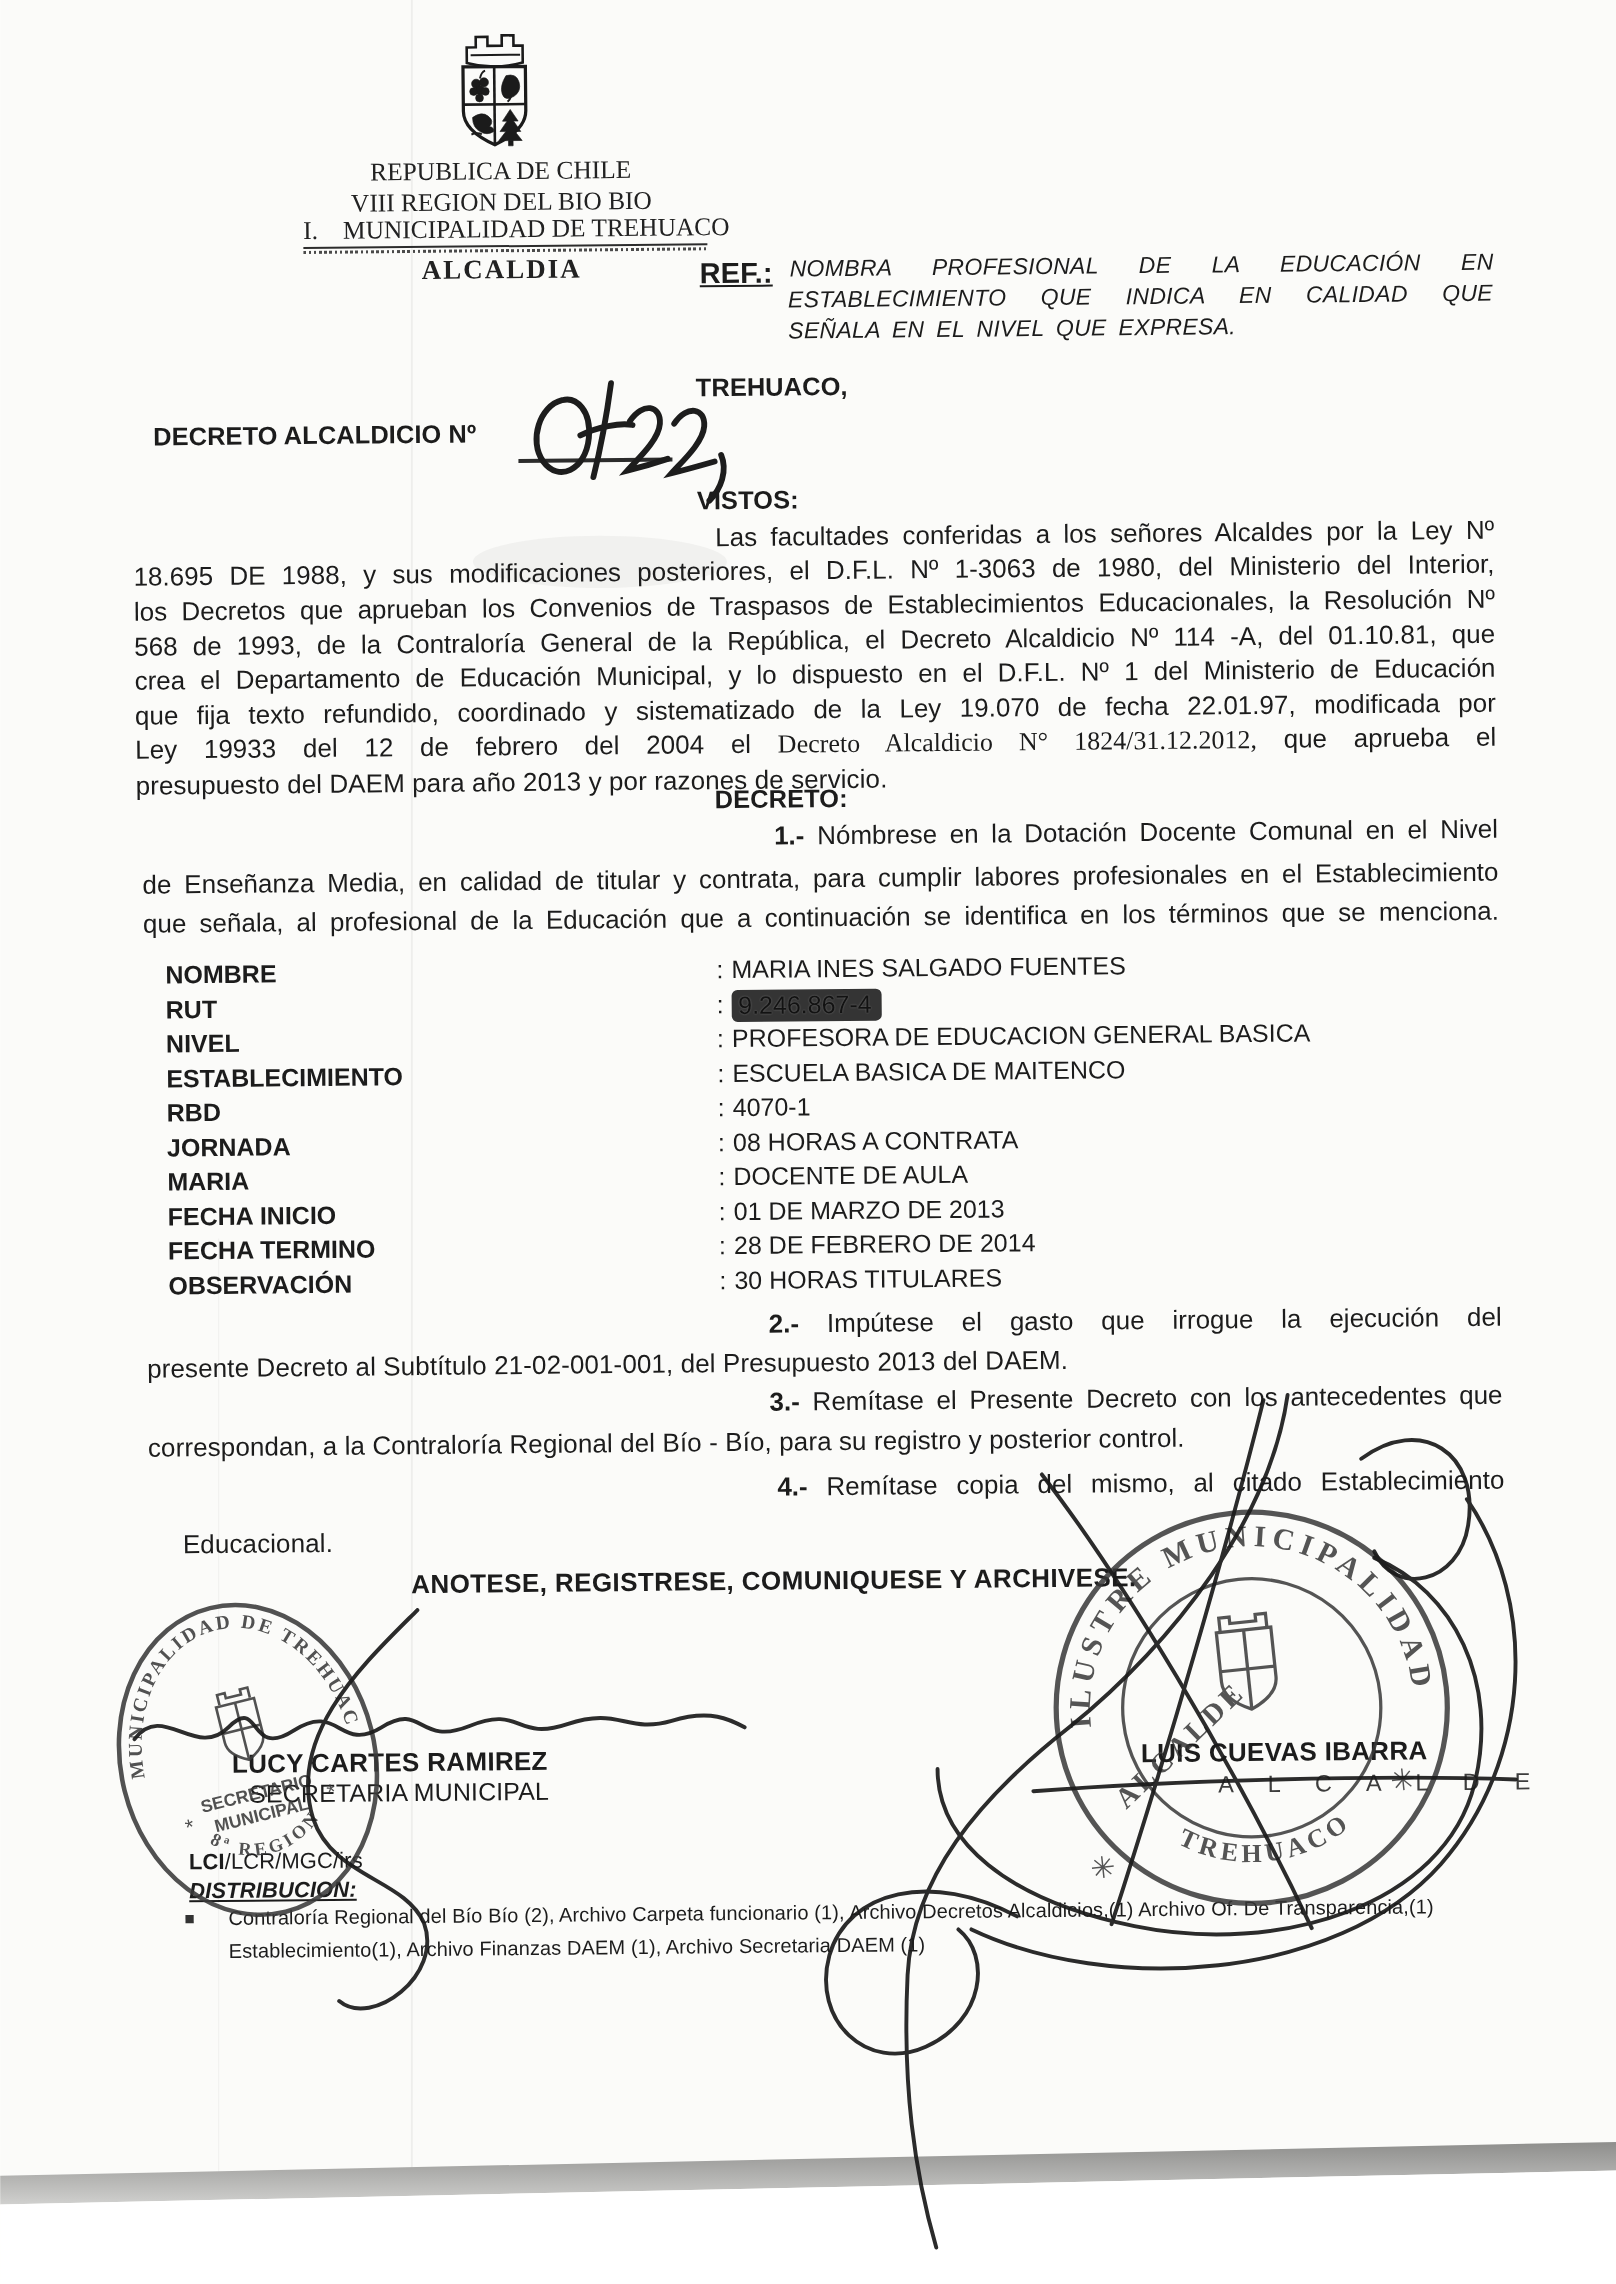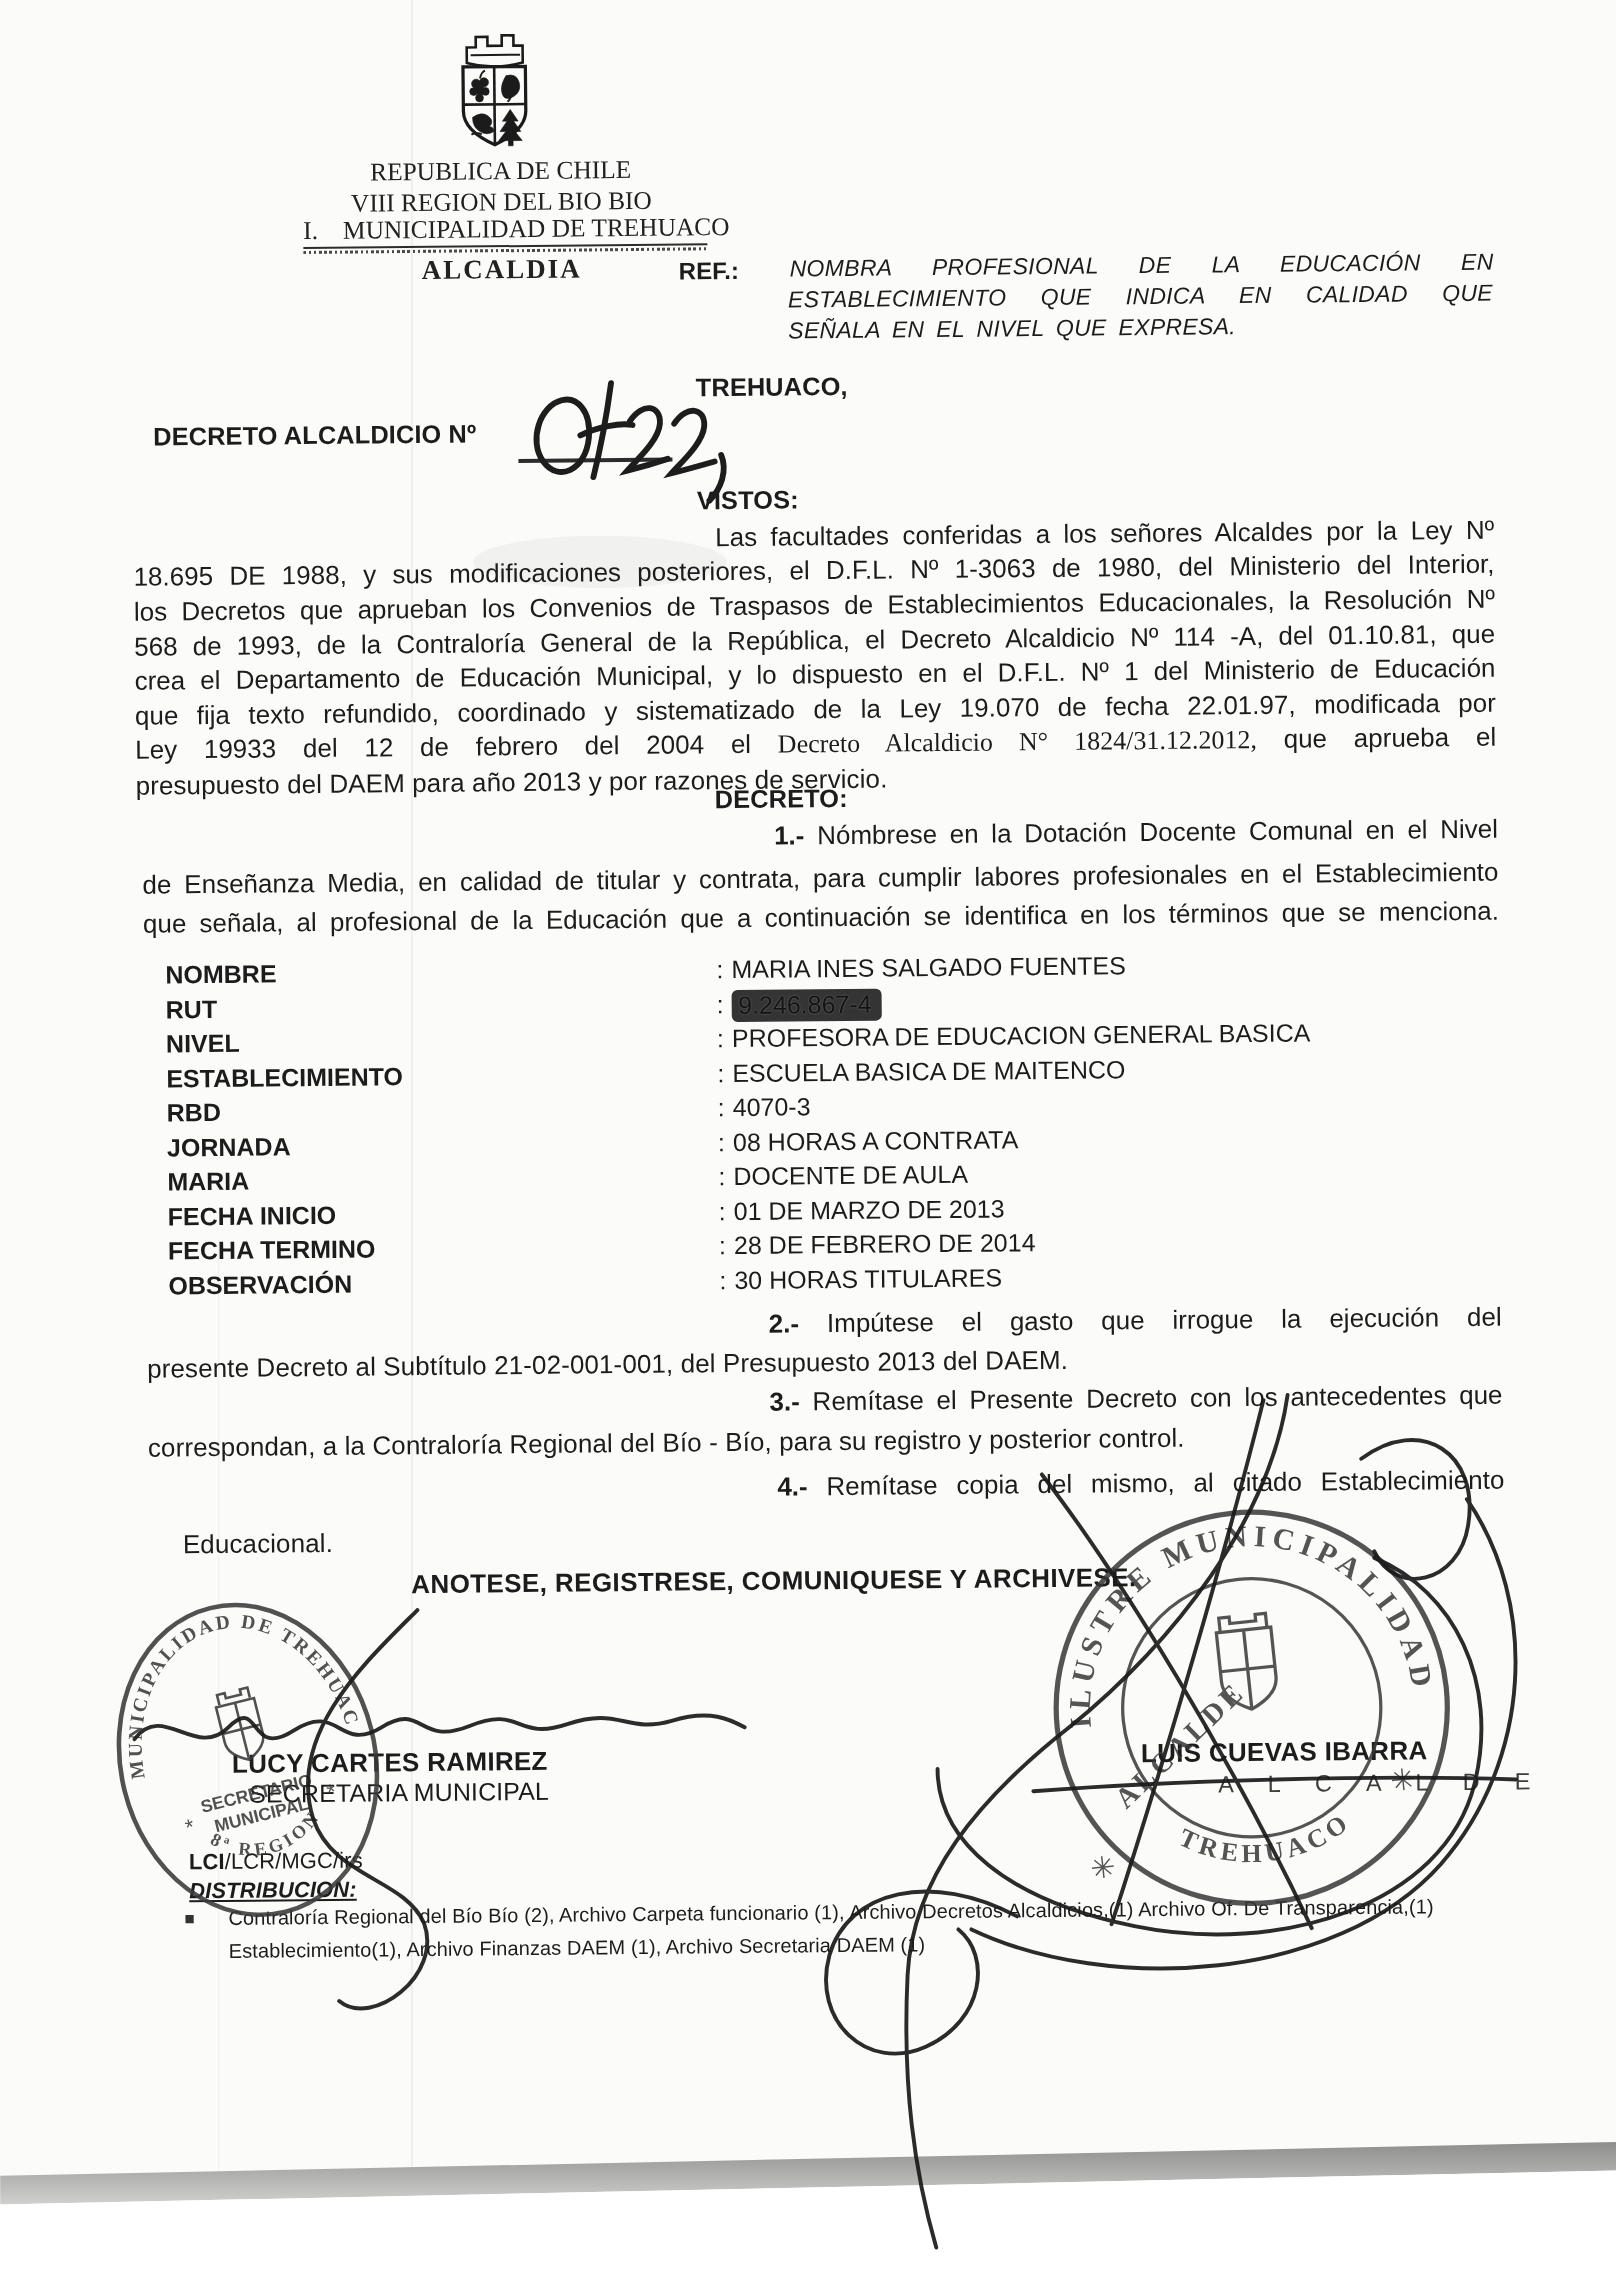--- a/index.html
+++ b/index.html
@@ -90,21 +90,21 @@
   <div class="abs header-center h-serif" style="top:161px;">REPUBLICA DE CHILE</div>
   <div class="abs header-center h-serif" style="top:192px;">VIII REGION DEL BIO BIO</div>
   <div class="abs h-serif muni-line" style="left:301px;top:219px;">
     <span>I.</span>
     <span>MUNICIPALIDAD DE  TREHUACO</span>
   </div>
   <div class="uline" style="left:301px;top:250px;width:404px;height:2px;"></div>
   <div class="dotline" style="left:301px;top:254px;width:405px;"></div>
   <div class="abs header-center h-serif b" style="top:259px;letter-spacing:2px;font-size:27px;">ALCALDIA</div>
 
-  <div class="line b" style="left:676px;top:264px;font-size:24px;">REF.:</div>
+  <div class="line b" style="left:697px;top:264px;font-size:29px;text-decoration:underline;">REF.:</div>
   <div class="jline ref-it" style="left:787px;top:264px;width:704px;">NOMBRA PROFESIONAL DE LA EDUCACIÓN EN</div>
   <div class="jline ref-it" style="left:785px;top:295px;width:705px;">ESTABLECIMIENTO QUE INDICA EN CALIDAD QUE</div>
   <div class="line ref-it" style="left:785px;top:325px;word-spacing:5.2px;">SEÑALA  EN EL NIVEL QUE EXPRESA.</div>
 
   <div class="line b" style="left:692px;top:380px;font-size:25.4px;">TREHUACO,</div>
 
   <div class="line b" style="left:149px;top:424px;font-size:25.4px;">DECRETO ALCALDICIO Nº</div>
   <div class="uline" style="left:514px;top:464px;width:154px;height:3.9px;"></div>
 
   <div class="line b" style="left:692px;top:493px;font-size:25.4px;">VISTOS:</div>
@@ -147,21 +147,21 @@
     <span class="fval">PROFESORA DE EDUCACION GENERAL BASICA</span>
   </div>
   <div class="frow" style="top:1066px;">
     <span class="flabel">ESTABLECIMIENTO</span>
     <span class="fcolon">:</span>
     <span class="fval">ESCUELA BASICA  DE MAITENCO</span>
   </div>
   <div class="frow" style="top:1100px;">
     <span class="flabel">RBD</span>
     <span class="fcolon">:</span>
-    <span class="fval">4070-3</span>
+    <span class="fval">4070-1</span>
   </div>
   <div class="frow" style="top:1135px;">
     <span class="flabel">JORNADA</span>
     <span class="fcolon">:</span>
     <span class="fval">08 HORAS  A CONTRATA</span>
   </div>
   <div class="frow" style="top:1169px;">
     <span class="flabel">MARIA</span>
     <span class="fcolon">:</span>
     <span class="fval">DOCENTE DE AULA</span>

